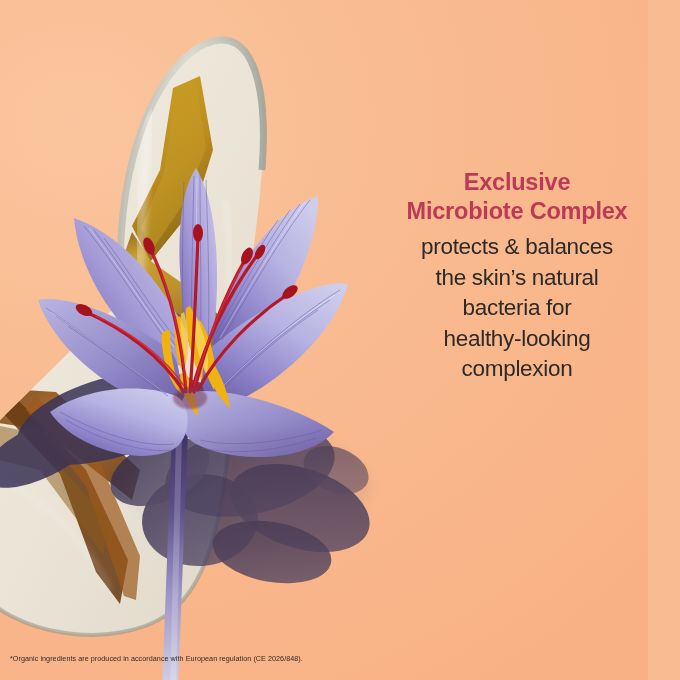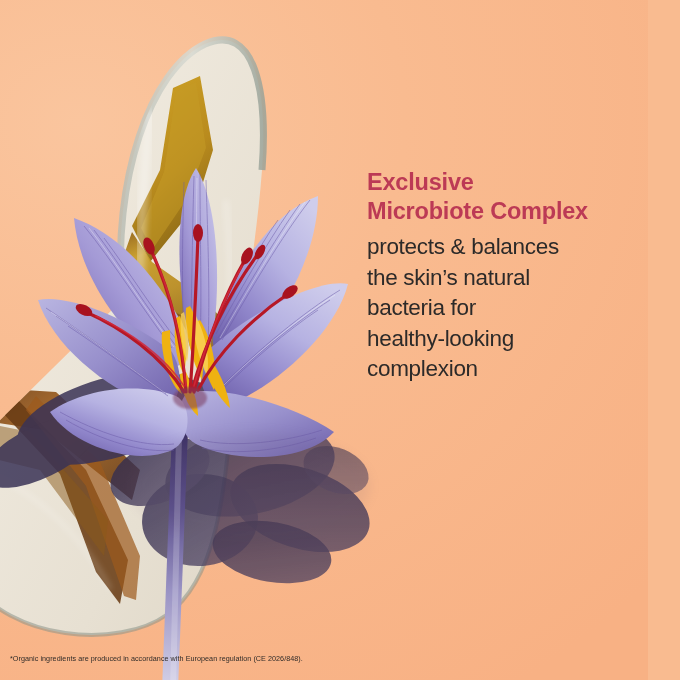--- a/index.html
+++ b/index.html
@@ -4,20 +4,21 @@
 <style>
   html,body{margin:0;padding:0;}
   body{
     width:680px;height:680px;overflow:hidden;
     font-family:"Liberation Sans", sans-serif;
     background:#f9bb90;
   }
   #stage{position:relative;width:648px;height:680px;overflow:hidden;
     background:
       radial-gradient(120% 100% at 12% 18%, #fac59e 0%, #f9bb90 42%, #f8b184 100%);
+    text-align: center;
   }
 
   
   #art{position:absolute;left:0;top:0;width:680px;height:680px;}
 
   
   .textcol{position:absolute;left:367px;top:168px;width:300px;}
 
   .headline{
     font-size:23.5px;line-height:29px;font-weight:700;

